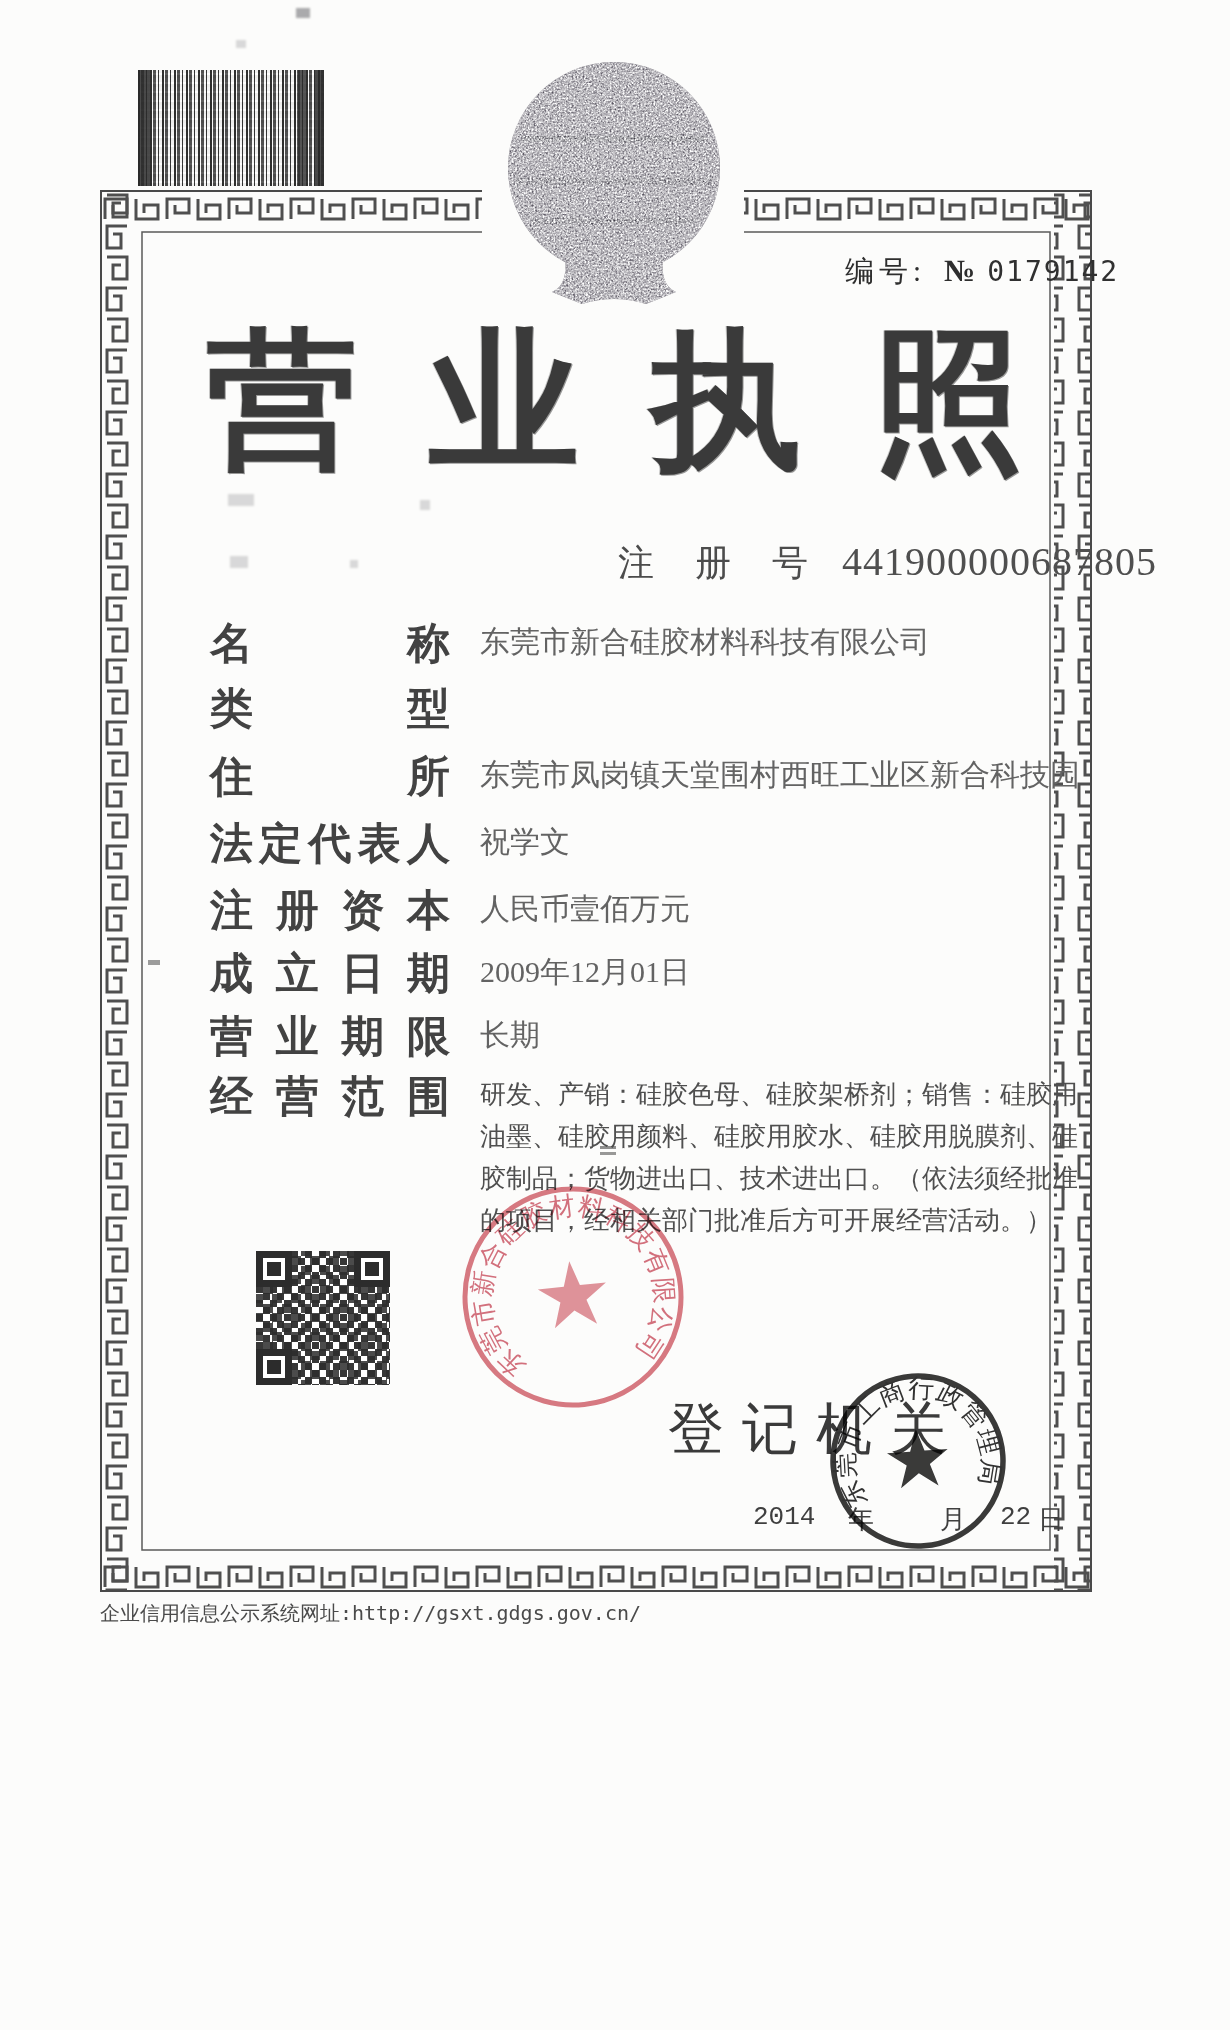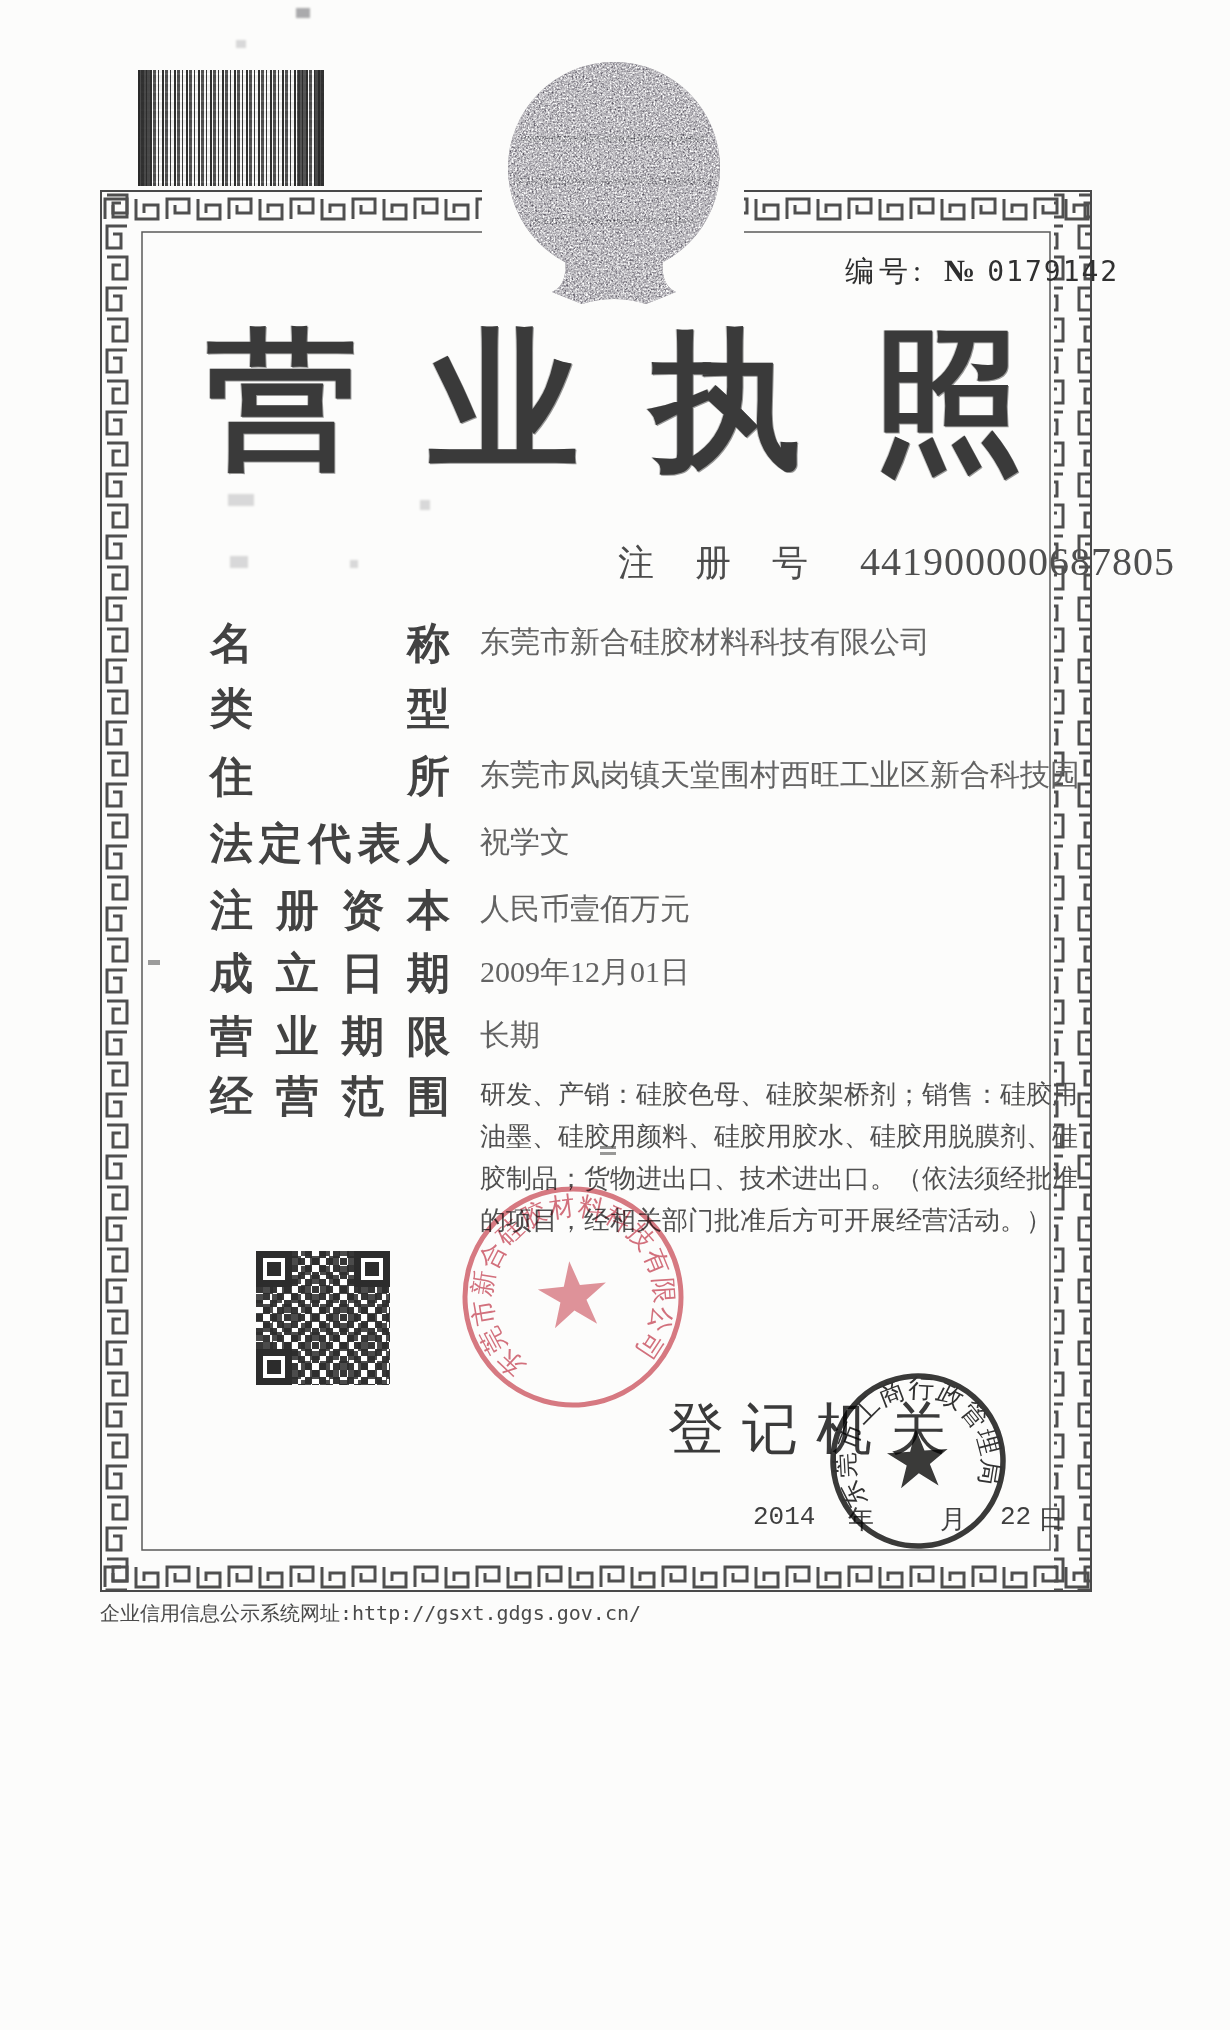--- a/index.html
+++ b/index.html
@@ -15,21 +15,21 @@
   .emblem-halo{position:absolute;left:482px;top:184px;width:262px;height:66px;background:#fcfcfb;}
   .emblem{position:absolute;left:492px;top:58px;}
   .serial{position:absolute;left:845px;top:252px;font-size:29px;color:#2e2e2e;white-space:nowrap;}
   .serial .pfx{letter-spacing:5px;margin-right:18px;}
   .serial .nosym{font-weight:bold;font-size:31px;margin-right:12px;}
   .serial .num{font-family:"DejaVu Sans Mono","Liberation Mono",monospace;font-size:28px;letter-spacing:2px;color:#303030;text-align:center;}
   .title{position:absolute;left:0;top:326px;width:100%;margin:0;display:flex;justify-content:center;gap:72px;
          font-size:150px;font-weight:900;color:#3a3a3a;line-height:1;
          text-shadow:1px 1px 0 rgba(70,70,70,.55), -1px 0 0 rgba(90,90,90,.35);}
   .regline{position:absolute;left:618px;top:538px;white-space:nowrap;}
-  .regline .reg-label{font-size:36px;letter-spacing:16px;color:#4c4c4c;margin-right:32px;}
+  .regline .reg-label{font-size:36px;letter-spacing:16px;color:#4c4c4c;margin-right:14px;}
   .regline .reg-num{font-size:40px;color:#4f4f4f;letter-spacing:1px;}
   .row{position:absolute;left:210px;display:flex;align-items:flex-start;}
   .row-label{display:flex;justify-content:space-between;width:240px;font-size:43px;font-weight:600;color:#424242;flex:none;}
   .row-label i{font-style:normal;}
   .row-value{font-size:30px;color:#636363;padding-top:9px;margin-left:30px;max-width:612px;line-height:35px;}
   .row:nth-of-type(1){top:615px;} .row:nth-of-type(2){top:680px;}
   .row:nth-of-type(3){top:748px;} .row:nth-of-type(4){top:815px;}
   .row:nth-of-type(5){top:882px;} .row:nth-of-type(6){top:945px;}
   .row:nth-of-type(7){top:1008px;} .row:nth-of-type(8){top:1068px;}
   .row:nth-of-type(8) .row-value{font-size:26px;line-height:42px;padding-top:6px;color:#4f4f4f;}

